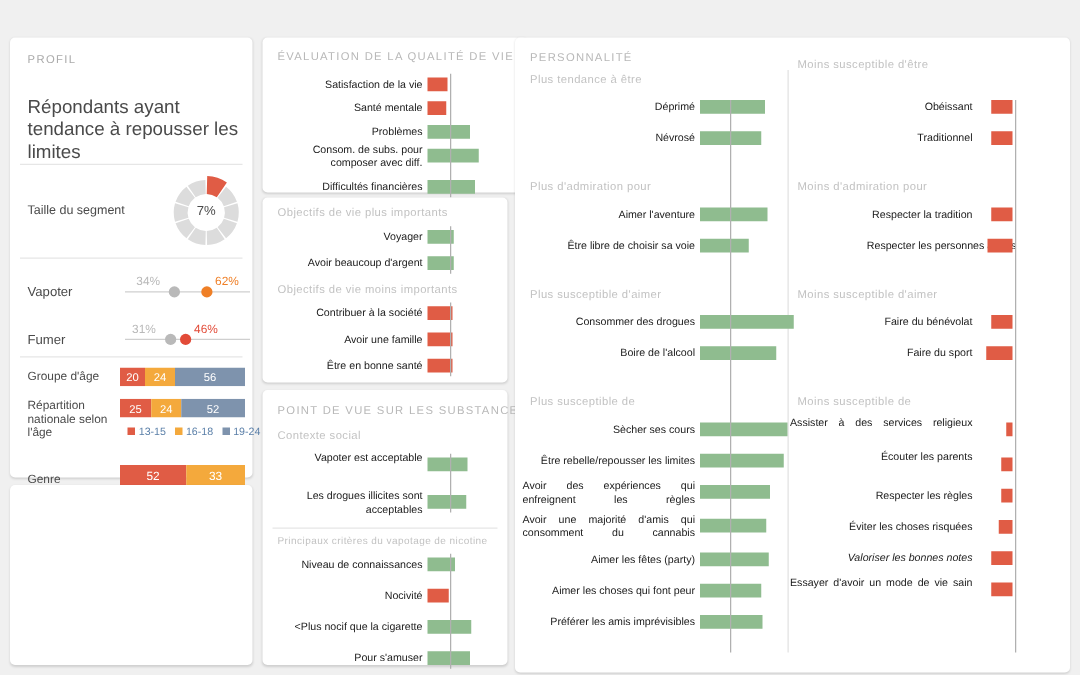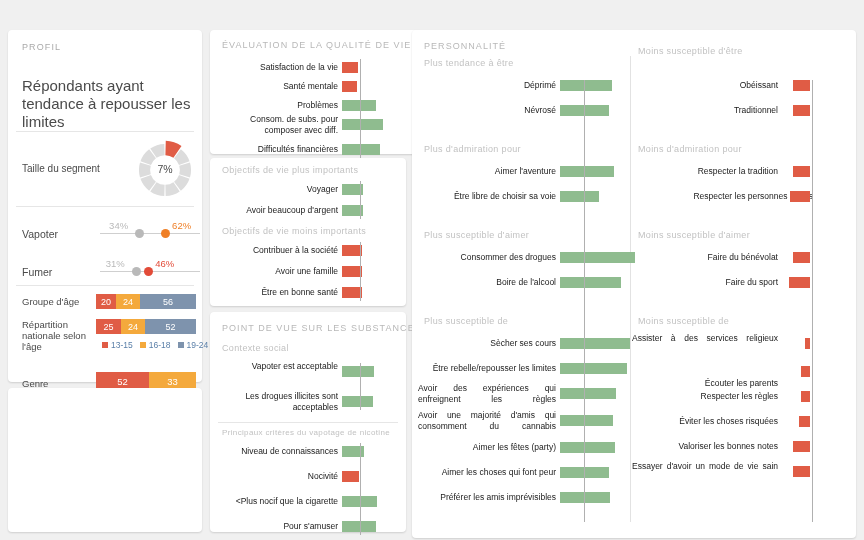--- a/index.html
+++ b/index.html
@@ -273,27 +273,27 @@
         <div class="bar-lab" style="left:220px;top:161px;width:146px;padding-left:35px;">Respecter les personnes âgées</div>
         <div class="bar" style="left:377.84px;top:161px;width:20.16px;background:#e05c45;"></div>
         <div class="sub-title" style="left:226px;top:200px;">Moins susceptible d'aimer</div>
         <div class="bar-lab" style="left:220px;top:222px;width:146px;">Faire du bénévolat</div>
         <div class="bar" style="left:380.64px;top:222px;width:17.36px;background:#e05c45;"></div>
         <div class="bar-lab" style="left:220px;top:247px;width:146px;">Faire du sport</div>
         <div class="bar" style="left:376.72px;top:247px;width:21.28px;background:#e05c45;"></div>
         <div class="sub-title" style="left:226px;top:286px;">Moins susceptible de</div>
         <div class="bar-lab just" style="left:220px;top:303px;width:146px;">Assister à des services religieux</div>
         <div class="bar" style="left:392.68px;top:308px;width:5.32px;background:#e05c45;"></div>
-        <div class="bar-lab" style="left:220px;top:348px;width:146px;">Écouter les parents</div>
+        <div class="bar-lab" style="left:220px;top:330px;width:146px;">Écouter les parents</div>
         <div class="bar" style="left:388.76px;top:336px;width:9.24px;background:#e05c45;"></div>
         <div class="bar-lab" style="left:220px;top:361px;width:146px;">Respecter les règles</div>
         <div class="bar" style="left:388.76px;top:361px;width:9.24px;background:#e05c45;"></div>
         <div class="bar-lab" style="left:220px;top:386px;width:146px;">Éviter les choses risquées</div>
         <div class="bar" style="left:387.36px;top:386px;width:10.64px;background:#e05c45;"></div>
-        <div class="bar-lab" style="left:220px;top:411px;width:146px;">Valoriser les bonnes notes</div>
+        <div class="bar-lab" style="left:220px;top:411px;width:146px;font-style:italic;">Valoriser les bonnes notes</div>
         <div class="bar" style="left:380.64px;top:411px;width:17.36px;background:#e05c45;"></div>
         <div class="bar-lab just" style="left:220px;top:431px;width:146px;">Essayer d'avoir un mode de vie sain</div>
         <div class="bar" style="left:380.64px;top:436px;width:17.36px;background:#e05c45;"></div>
         <div class="refline" style="left:400px;top:50px;height:442px;"></div>
       </div>
   </div>
 
 </div>
 
 </body></html>

